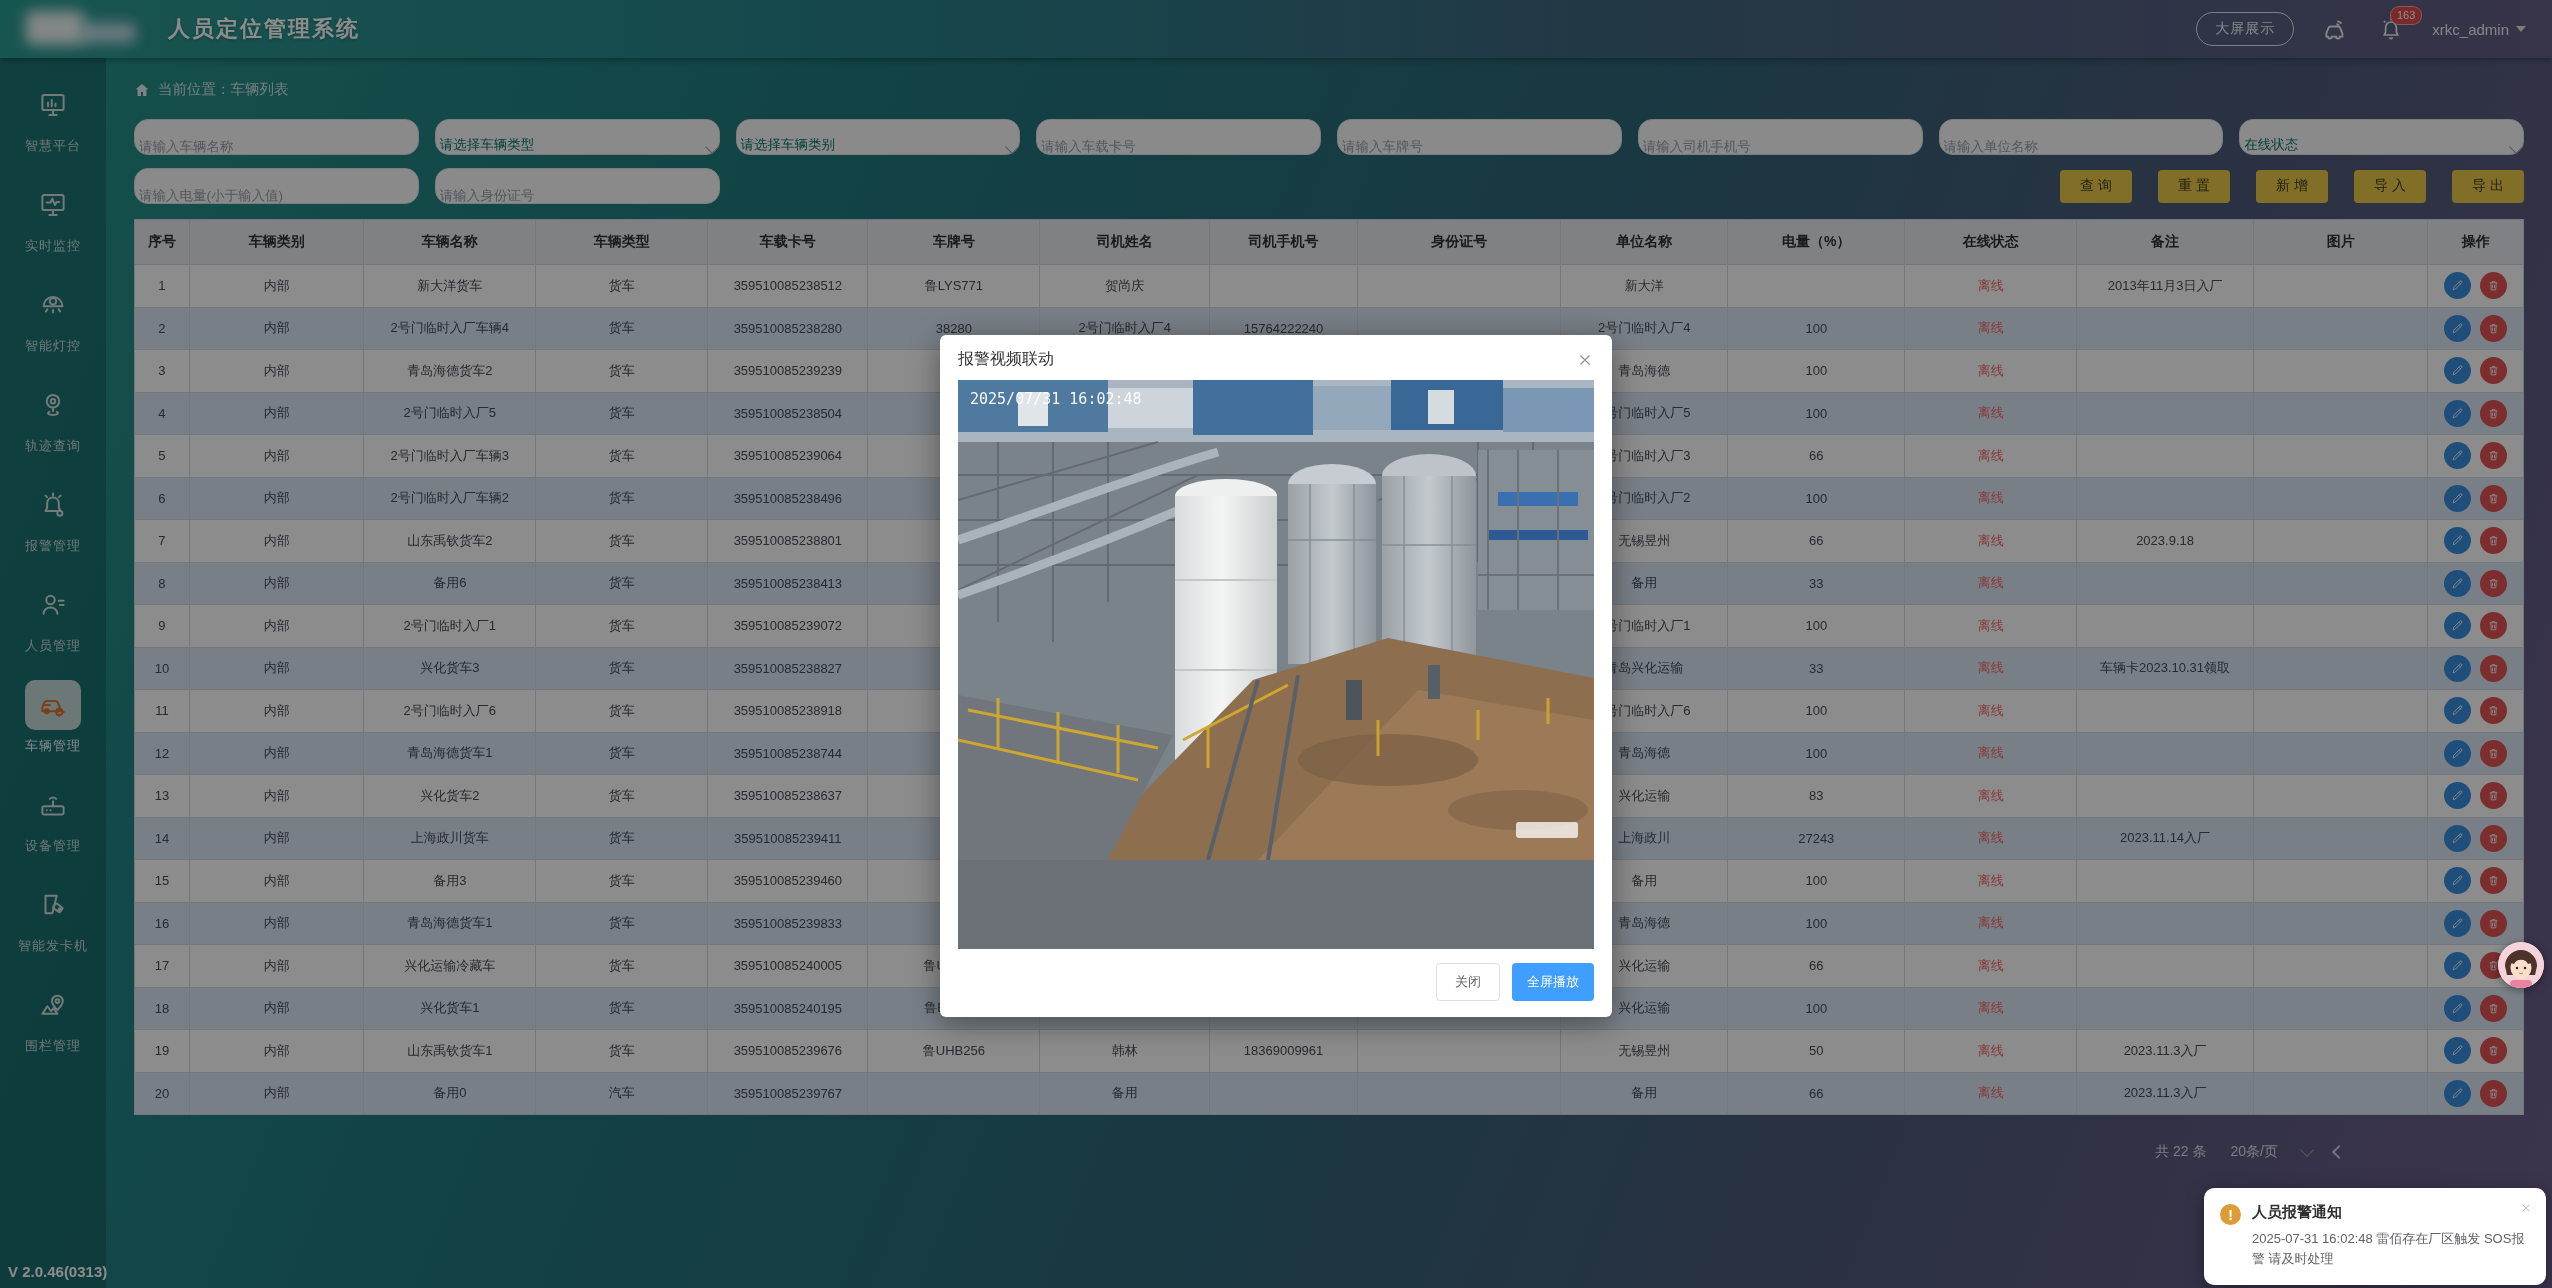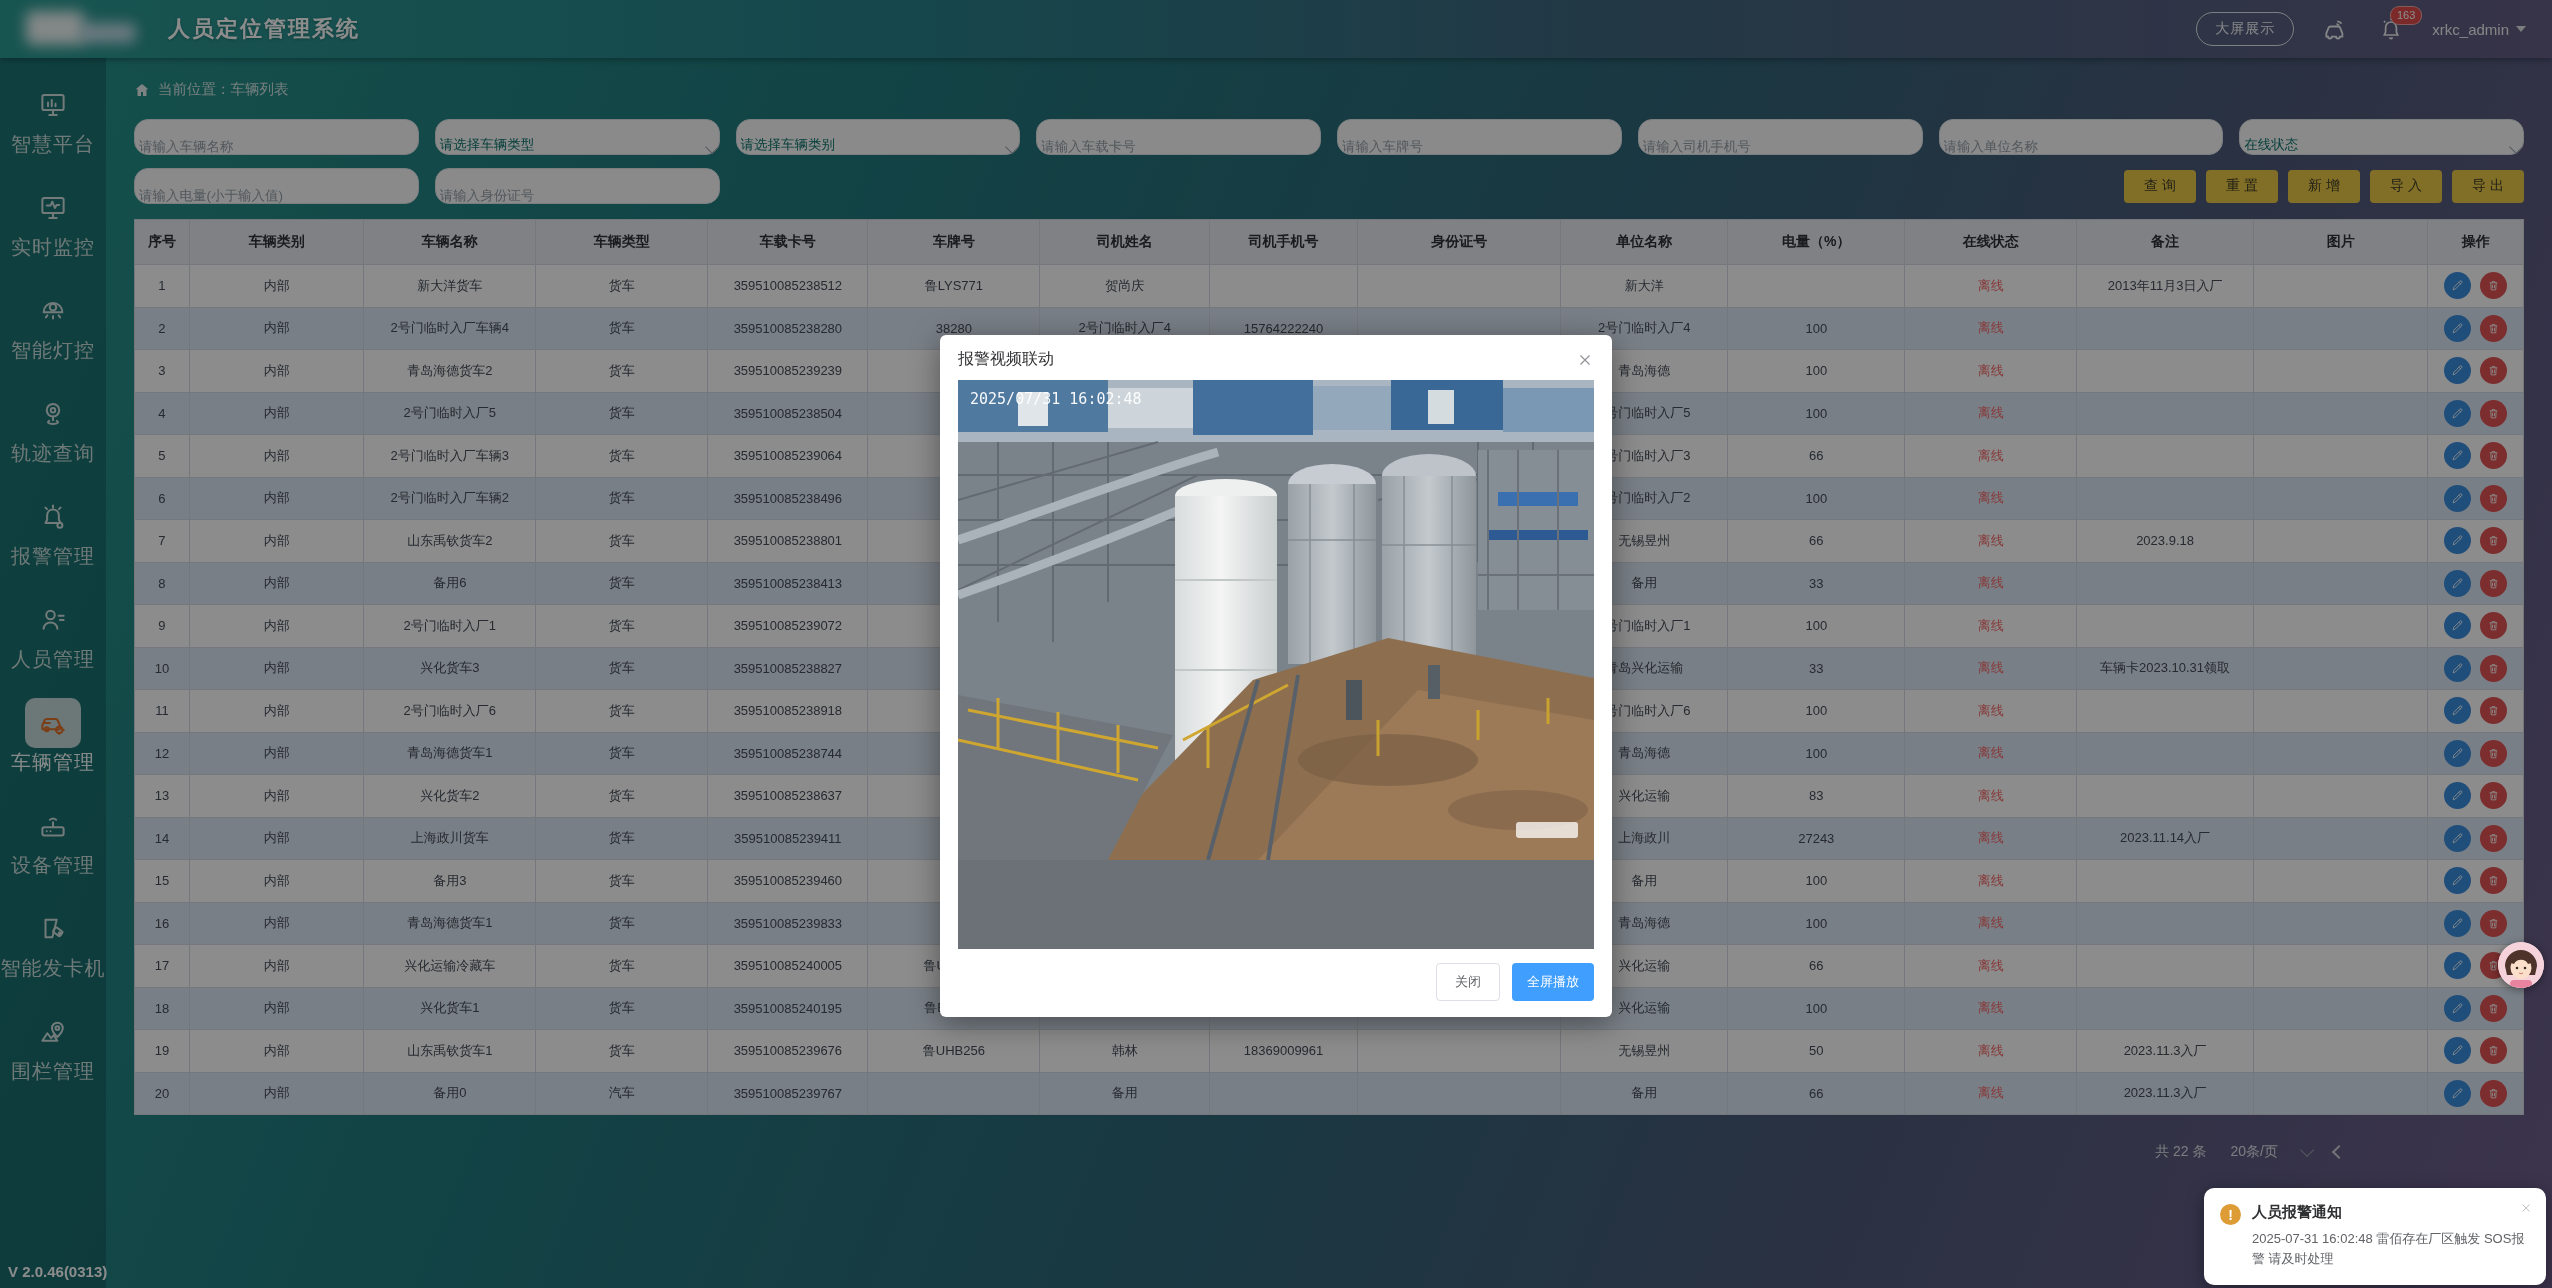--- a/index.html
+++ b/index.html
@@ -26,21 +26,21 @@
   .badge { position:absolute; top:-8px; right:-16px; background:#e14b4b; color:#fff; font-size:11px;
            line-height:1; padding:3px 6px; border-radius:9px; border:1px solid rgba(255,255,255,.5); }
   .user { display:flex; align-items:center; gap:7px; color:#eef2f3; font-size:15px; cursor:pointer; }
   .caret { width:0; height:0; border-left:5px solid transparent; border-right:5px solid transparent; border-top:6px solid #dfe6e8; }
 
   
   .sidebar { position:absolute; top:58px; left:0; bottom:0; width:106px; z-index:5;
              background:rgba(8,52,58,.30); display:flex; flex-direction:column; align-items:center; padding-top:22px; }
   .side-item { width:92px; display:flex; flex-direction:column; align-items:center; margin-bottom:25px; cursor:pointer; }
   .side-icon { width:56px; height:50px; display:flex; align-items:center; justify-content:center; border-radius:10px; color:#cfe0df; }
-  .side-item .label { margin-top:1px; font-size:20px; color:#c8dcda; letter-spacing:1px; white-space:nowrap; }
+  .side-item .label { margin-top:7px; font-size:13px; color:#c8dcda; letter-spacing:1px; white-space:nowrap; }
   .side-item.active .side-icon { background:rgba(235,240,240,.82); color:#e0712b; }
   .side-item.active .label { color:#f2fbfa; }
   .side-icon svg { stroke:currentColor; fill:none; stroke-width:1.6; stroke-linecap:round; stroke-linejoin:round; }
   .version { margin-top:auto; margin-bottom:8px; color:#fff; font-size:15px; font-weight:bold; align-self:flex-start; padding-left:8px; white-space:nowrap; }
 
   
   .main { position:absolute; top:58px; left:106px; right:0; bottom:0; padding:22px 28px 0 28px; }
   .breadcrumb { display:flex; align-items:center; gap:8px; color:#d4e6e4; font-size:14.5px; }
   .breadcrumb svg { fill:#e3efee; }
 
@@ -49,21 +49,21 @@
           display:flex; align-items:flex-end; padding:0 4px; flex:1 1 0; min-width:0; }
   .ctrl input { border:none; outline:none; background:transparent; width:100%; font-size:13.5px; color:#333;
                 font-family:"Liberation Sans",sans-serif; }
   .ctrl input::placeholder { color:#97a0a8; }
   .ctrl.select { justify-content:space-between; cursor:pointer; }
   .ctrl.select .sel-text { color:#0f766e; font-size:13.5px; white-space:nowrap; }
   .chev { width:10px; height:10px; border-right:1.6px solid #9aa2aa; border-bottom:1.6px solid #9aa2aa;
           transform:rotate(45deg) translateY(-3px); flex:0 0 auto; }
   .filter-row2 { display:flex; gap:16px; margin-top:13px; align-items:center; }
   .filter-row2 .ctrl { flex:0 0 calc((100% - 7*16px)/8); }
-  .btn-group { margin-left:auto; display:flex; gap:10px; }
+  .btn-group { margin-left:auto; display:flex; gap:26px; }
   .btn-yellow { background:#edca47; color:#3c3c28; border:none; border-radius:4px; height:33px; padding:0 16px;
                 font-size:14px; letter-spacing:4px; text-indent:4px; cursor:pointer; font-family:"Liberation Sans",sans-serif; }
 
   
   table { width:100%; border-collapse:collapse; table-layout:fixed; margin-top:15px; background:#fff; }
   th { background:#e8ecf1; height:45px; font-size:14px; font-weight:bold; color:#2e3238;
        border:1px solid #d3d9e1; text-align:center; padding:0 4px; }
   td { height:42.5px; font-size:13px; color:#474e58; border:1px solid #d3d9e1; text-align:center;
        padding:0 5px; white-space:nowrap; overflow:hidden; background:#fff; }
   tr.even td { background:#dde7f4; }

